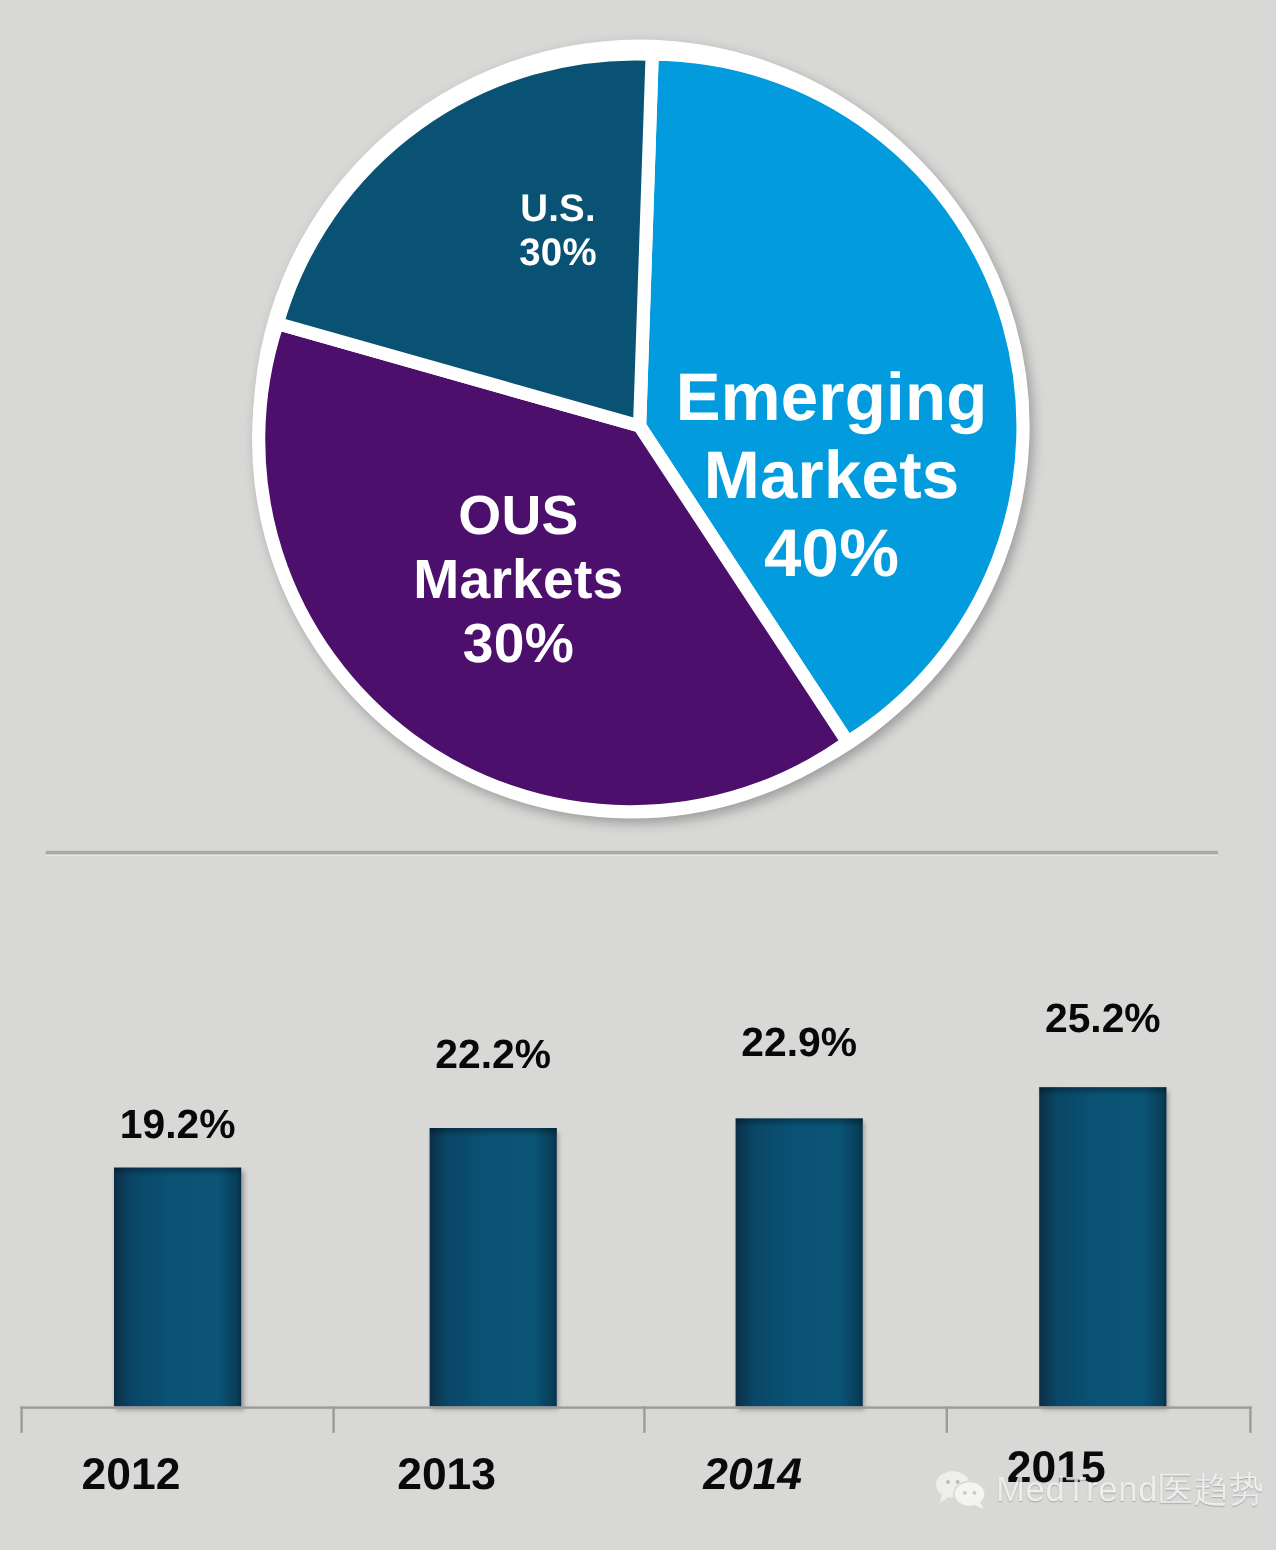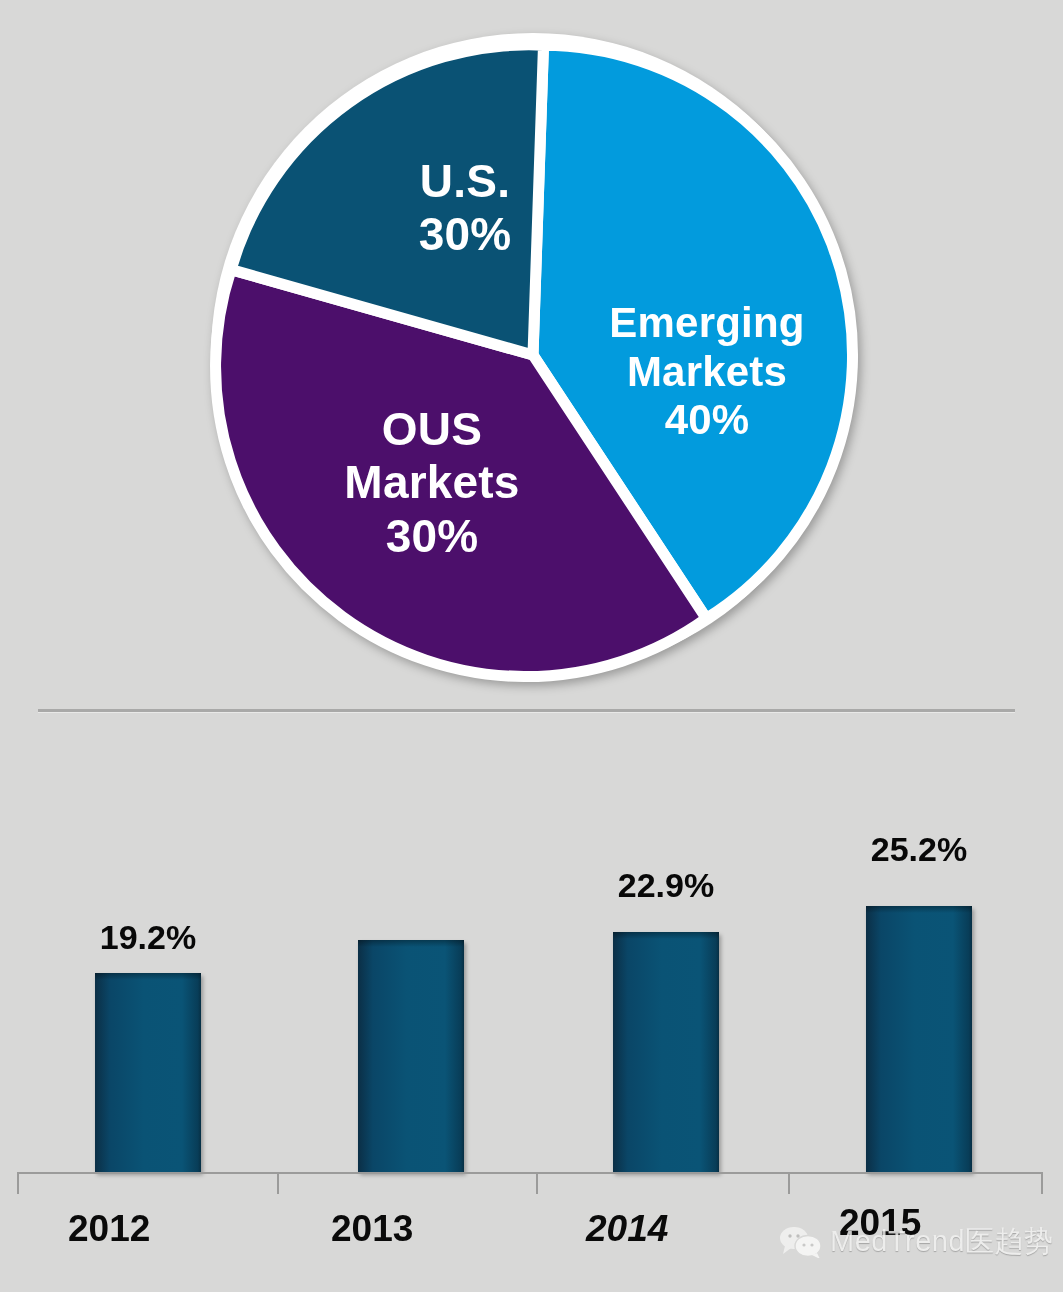--- a/index.html
+++ b/index.html
@@ -45,27 +45,27 @@
     font-weight: bold;
     text-align: center;
     line-height: 1.16;
     letter-spacing: 0.2px;
     white-space: nowrap;
   }
   #label-us {
     left: 150px;
     top: 128px;
     width: 220px;
-    font-size: 46px;
+    font-size: 32px;
   }
   #label-em {
-    left: 367px;
+    left: 353px;
     top: 272px;
     width: 270px;
-    font-size: 42px;
+    font-size: 56px;
   }
   #label-ous {
     left: 92px;
     top: 376px;
     width: 270px;
     font-size: 46px;
   }
 
   
   #divider {
@@ -219,25 +219,26 @@
     <div id="plot">
 
       <div class="bar" style="left:95px; top:253px; width:106px; height:199px;">
         <div class="bar-top-shade"></div>
       </div>
       <div class="bar-value" style="left:68px; top:198px; width:160px;">19.2%</div>
 
       <div class="bar" style="left:358px; top:220px; width:106px; height:232px;">
         <div class="bar-top-shade"></div>
       </div>
+      <div class="bar-value" style="left:331px; top:140px; width:160px;">22.2%</div>
 
       <div class="bar" style="left:613px; top:212px; width:106px; height:240px;">
         <div class="bar-top-shade"></div>
       </div>
-      <div class="bar-value" style="left:586px; top:146px; width:160px;">22.9%</div>
+      <div class="bar-value" style="left:586px; top:130px; width:160px;">22.9%</div>
 
       <div class="bar" style="left:866px; top:186px; width:106px; height:266px;">
         <div class="bar-top-shade"></div>
       </div>
       <div class="bar-value" style="left:839px; top:110px; width:160px;">25.2%</div>
 
       <div id="axis-line"></div>
       <div class="axis-tick" style="left:17px;"></div>
       <div class="axis-tick" style="left:277px;"></div>
       <div class="axis-tick" style="left:536px;"></div>

